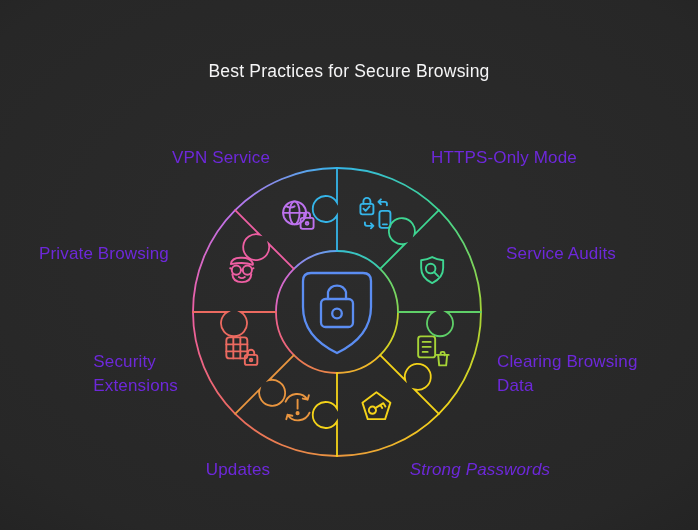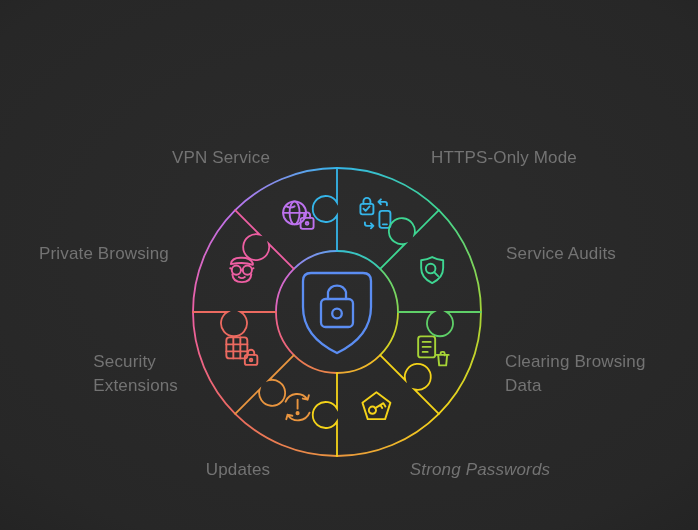--- a/index.html
+++ b/index.html
@@ -7,30 +7,31 @@
     width:698px;height:530px;overflow:hidden;position:relative;
     background:radial-gradient(130% 120% at 50% 46%, #2c2c2c 0%, #272727 50%, #1d1d1d 78%, #0e0e0e 100%);
     font-family:"Liberation Sans", sans-serif;
   }
   .stage{position:absolute;inset:0;}
   .title{
     position:absolute;top:61px;left:349px;transform:translateX(-50%);
     color:#f5f5f6;font-size:17.5px;font-weight:500;letter-spacing:.2px;white-space:nowrap;
   }
   .seg-label{
-    position:absolute;color:#737373;font-size:17px;font-weight:500;letter-spacing:.15px;
+    position:absolute;color:#6d28d9;font-size:17px;font-weight:500;letter-spacing:.15px;
     line-height:24px;white-space:pre-line;
   }
   svg{position:absolute;inset:0;display:block;}
   svg path, svg circle, svg rect, svg ellipse{vector-effect:non-scaling-stroke;}
 </style>
 </head>
 <body>
 
 <div class="stage">
+  <div class="title">Best Practices for Secure Browsing</div>
   <svg id="wheel" width="698" height="530" viewBox="0 0 698 530">
       <defs>
         <linearGradient id="g0" gradientUnits="userSpaceOnUse" x1="337.00" y1="168.00" x2="438.82" y2="210.18">
           <stop offset="0" stop-color="#35b5e9"></stop>
           <stop offset="1" stop-color="#3ed692"></stop>
         </linearGradient>
         <linearGradient id="g1" gradientUnits="userSpaceOnUse" x1="438.82" y1="210.18" x2="481.00" y2="312.00">
           <stop offset="0" stop-color="#3ed692"></stop>
           <stop offset="1" stop-color="#a6d437"></stop>
         </linearGradient>
@@ -138,21 +139,21 @@
       <g fill="none" stroke="#5b8df2" stroke-width="2.3" stroke-linecap="round" stroke-linejoin="round">
         <path d="M303,281 Q303,273 311,273 L363,273 Q371,273 371,281 L371,307 Q371,336.5 337,353 Q303,336.5 303,307 Z"></path>
         <rect x="321" y="299" width="32" height="28" rx="4.5"></rect>
         <path d="M328,299 v-7 a9.5,9.5 0 0 1 18,0 V299"></path>
         <circle cx="337" cy="313.5" r="4.8"></circle>
       </g>
     </svg>
   <div id="labels">
       <div class="seg-label" style="top: 146px; left: 481px; transform: translateX(-50%); text-align: center; margin-left: 23px;">HTTPS-Only Mode</div>
       <div class="seg-label" style="top: 242px; left: 561px; transform: translateX(-50%); text-align: center;">Service Audits</div>
-      <div class="seg-label" style="top: 350px; left: 497px; margin-left: 8px;">Clearing Browsing
+      <div class="seg-label" style="top: 350px; left: 497px;">Clearing Browsing
 Data</div>
       <div class="seg-label" style="top: 458px; left: 480px; transform: translateX(-50%); text-align: center; font-style: italic;">Strong Passwords</div>
       <div class="seg-label" style="top: 458px; left: 238px; transform: translateX(-50%); text-align: center;">Updates</div>
       <div class="seg-label" style="top: 350px; right: 520px; ">Security
 Extensions</div>
       <div class="seg-label" style="top: 242px; left: 104px; transform: translateX(-50%); text-align: center;">Private Browsing</div>
       <div class="seg-label" style="top: 146px; left: 221px; transform: translateX(-50%); text-align: center;">VPN Service</div>
     </div>
 </div>
 

